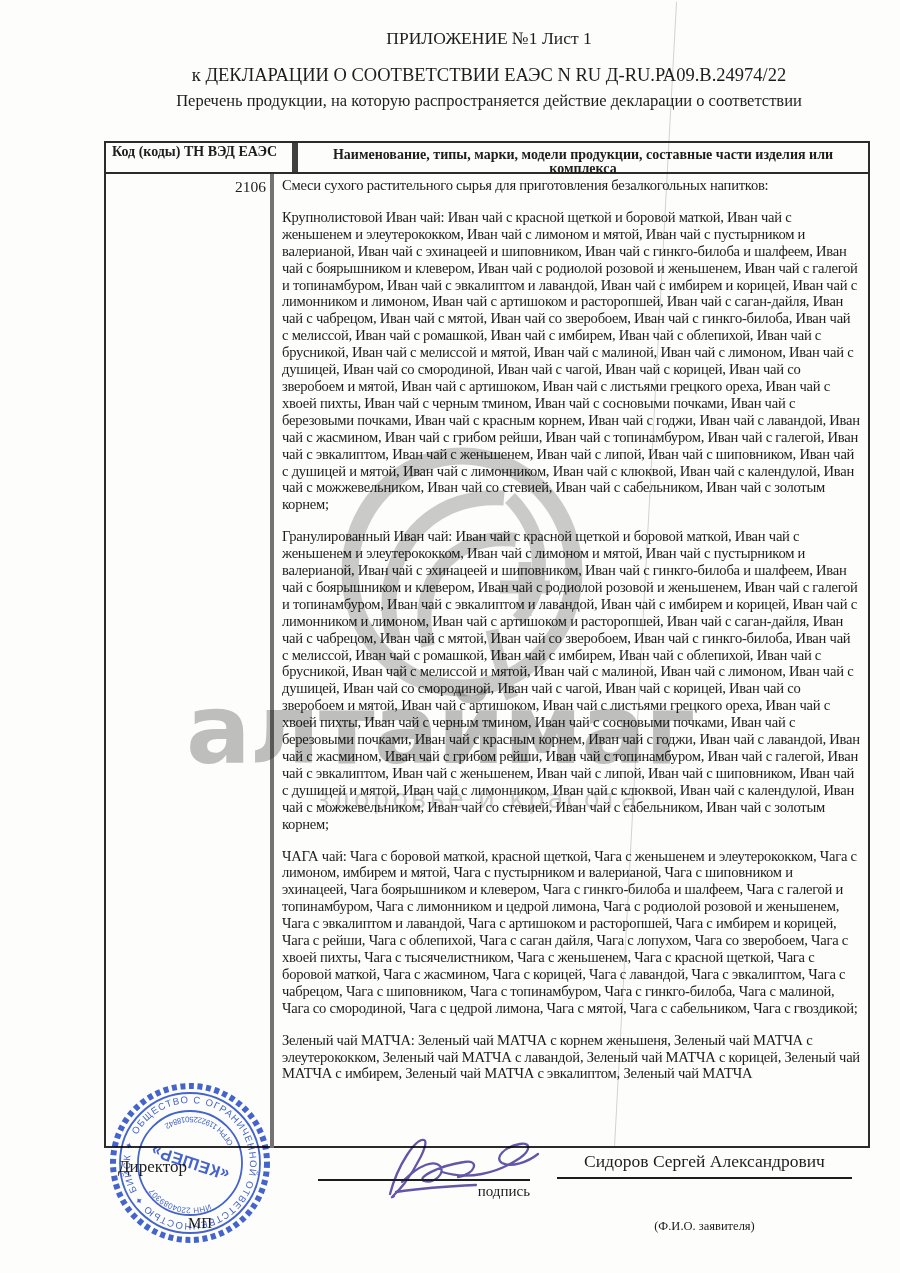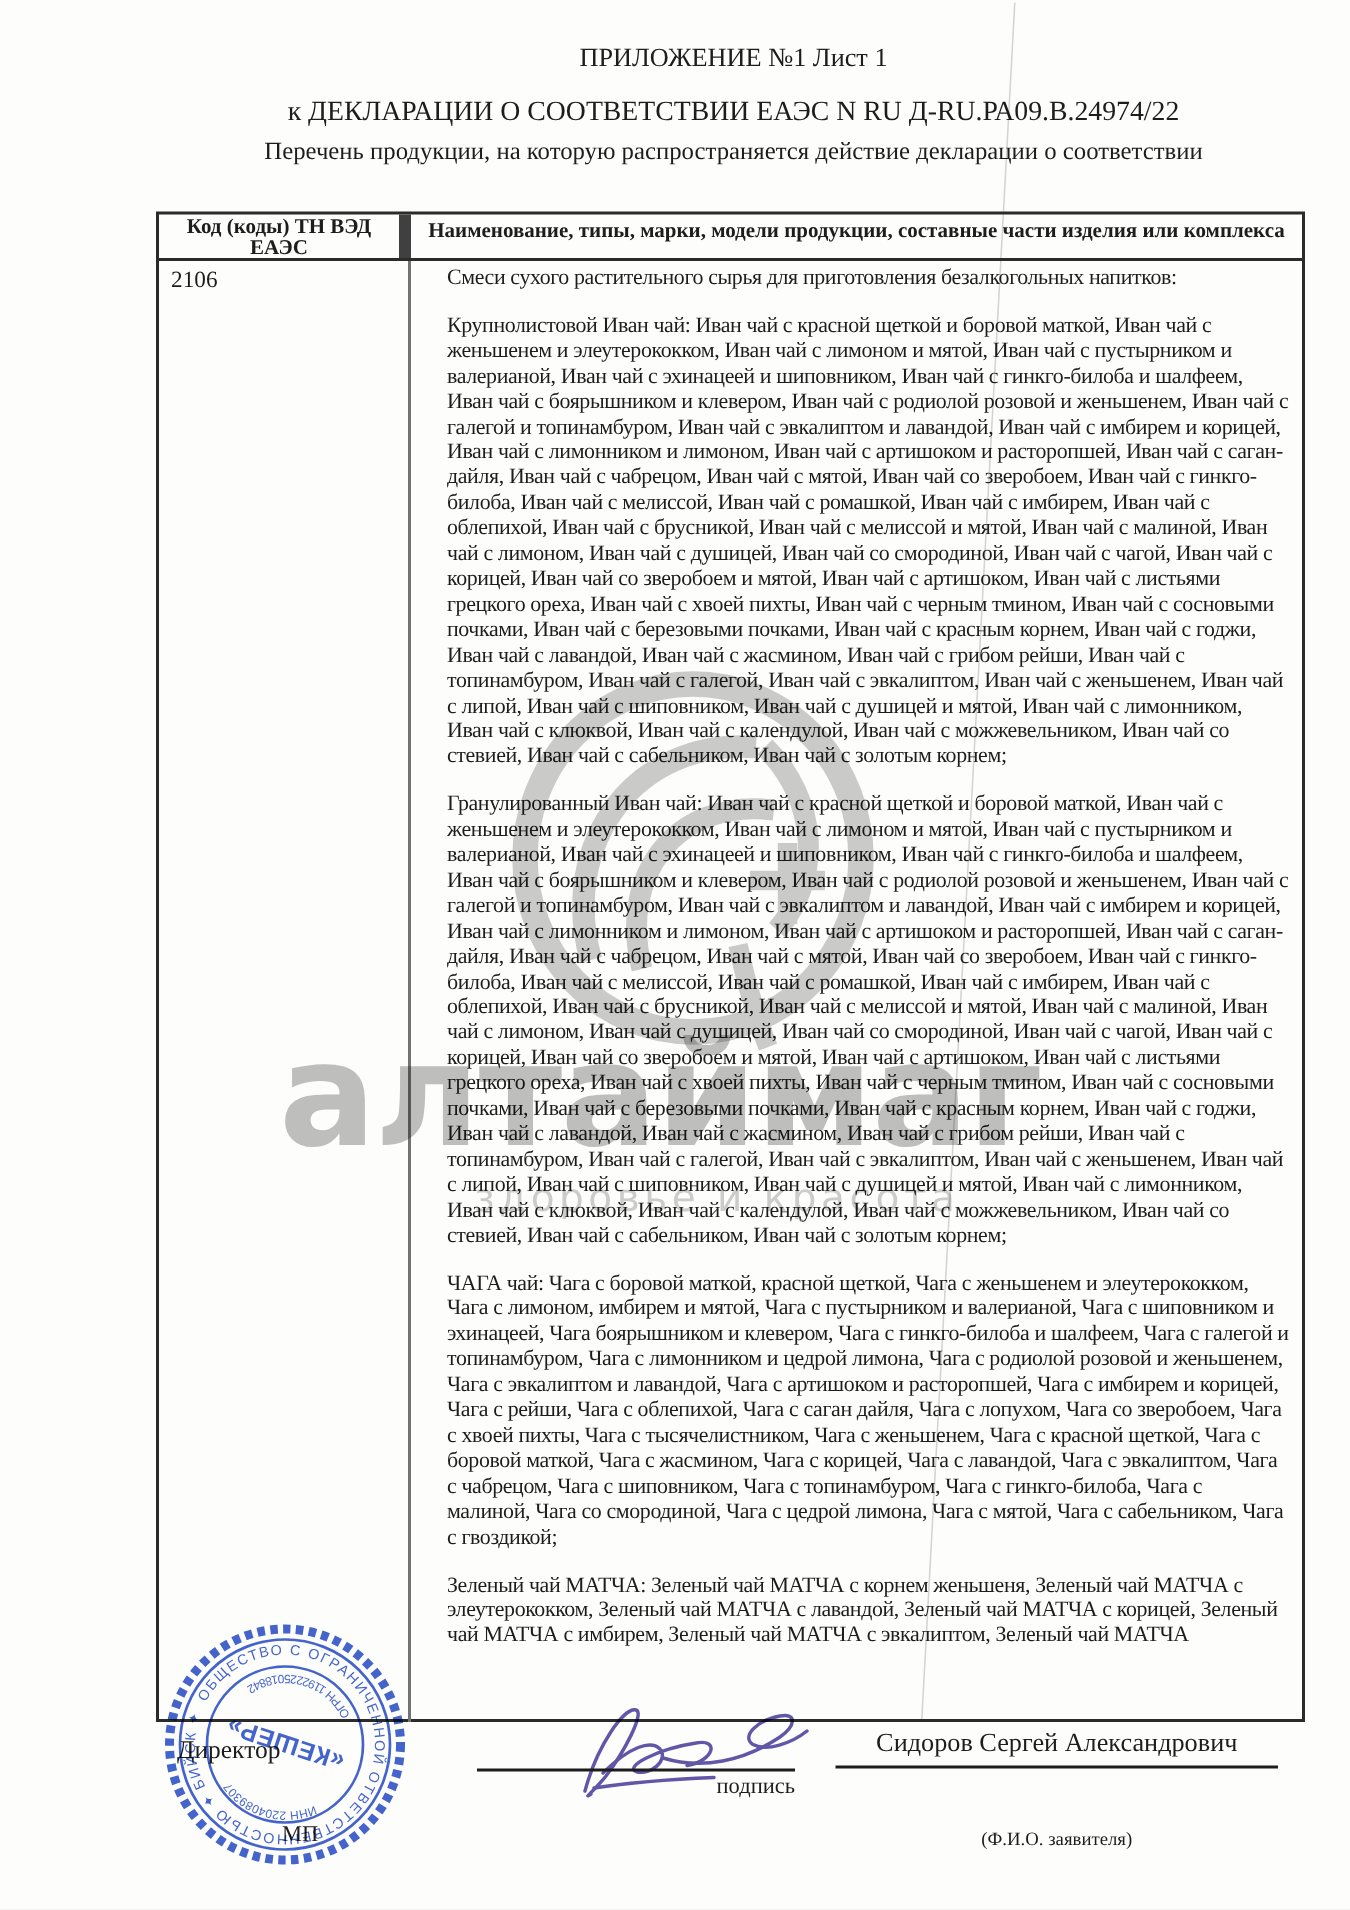--- a/index.html
+++ b/index.html
@@ -15,28 +15,28 @@
   
   .doc-header{position:absolute; left:106px; top:28px; width:766px; text-align:center;}
   .h-union{font-size:19.5px; font-weight:bold; letter-spacing:.4px; margin:0 0 9px 0;}
   .h-annex{font-size:17.5px; margin:0 0 16px 0;}
   .h-decl{font-size:18.5px; margin:0 0 5px 0;}
   .h-sub{font-size:16.5px; margin:0;}
   
   .tbl{position:absolute; left:104px; top:141px; width:766px; height:1007px;
        border:2px solid #2b2b2b; box-sizing:border-box; background:transparent;}
   .tbl-head{display:flex; height:31px; border-bottom:2px solid #2b2b2b; box-sizing:border-box;}
-  .th1{width:168px; box-sizing:border-box; border-right:8px solid #404040;
-       font-weight:bold; font-size:14px; line-height:14px; text-align:center; padding:2px 6px 0 6px;}
+  .th1{width:192px; box-sizing:border-box; border-right:6px solid #404040;
+       font-weight:bold; font-size:14px; line-height:14px; padding:2px 6px 0 6px;}
   .th2{flex:1; font-weight:bold; font-size:14px; line-height:14px; text-align:center; padding:5px 10px 0 10px;}
   .tbl-body{display:flex; height:974px;}
-  .td1{width:168px; box-sizing:border-box; border-right:2px solid #737373;
-       font-size:15.5px; padding:4px 4px 0 8px;}
+  .td1{width:168px; box-sizing:border-box; border-right:4px solid #737373;
+       font-size:15.5px; padding:4px 4px 0 8px;text-align:right;}
   .td2{flex:1; font-size:14.6px; line-height:16.9px; letter-spacing:-.25px;
-       padding:3px 8px 0 24px; overflow:hidden; text-align:left;}
+       padding:3px 8px 0 8px; overflow:hidden; text-align:left;}
   .td2 p{margin:0 0 15px 0;}
   
   .wm{position:absolute; pointer-events:none; mix-blend-mode:multiply;}
   .wm-brand{left:186px; top:682px; font-family:"DejaVu Sans",sans-serif; font-weight:bold;
             font-size:96px; letter-spacing:-1px; color:#8c8c8c; opacity:.55; line-height:1;}
   .wm-tagline{left:316px; top:786px; font-family:"DejaVu Sans",sans-serif;
               font-size:26px; letter-spacing:3px; color:#bdbdbd; opacity:.75; line-height:1;}
   .wm-globe{left:332px; top:444px; opacity:.5;}
   
   .f-director{position:absolute; left:118px; top:1157px; font-size:17px;}

